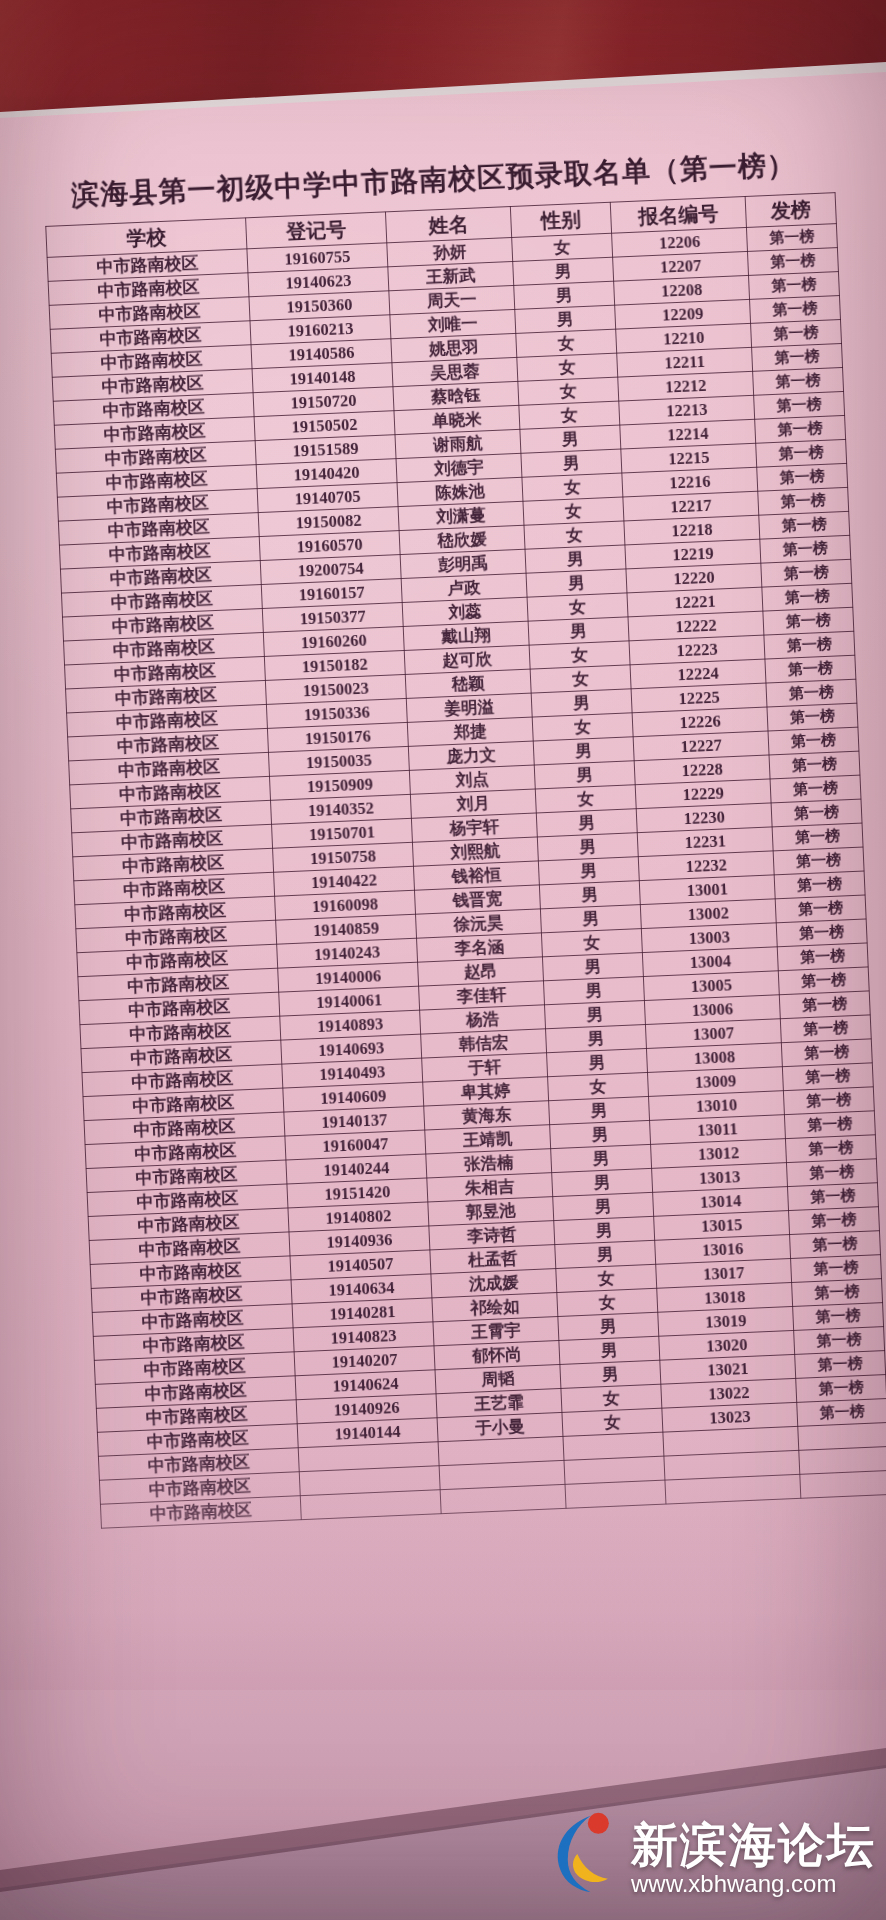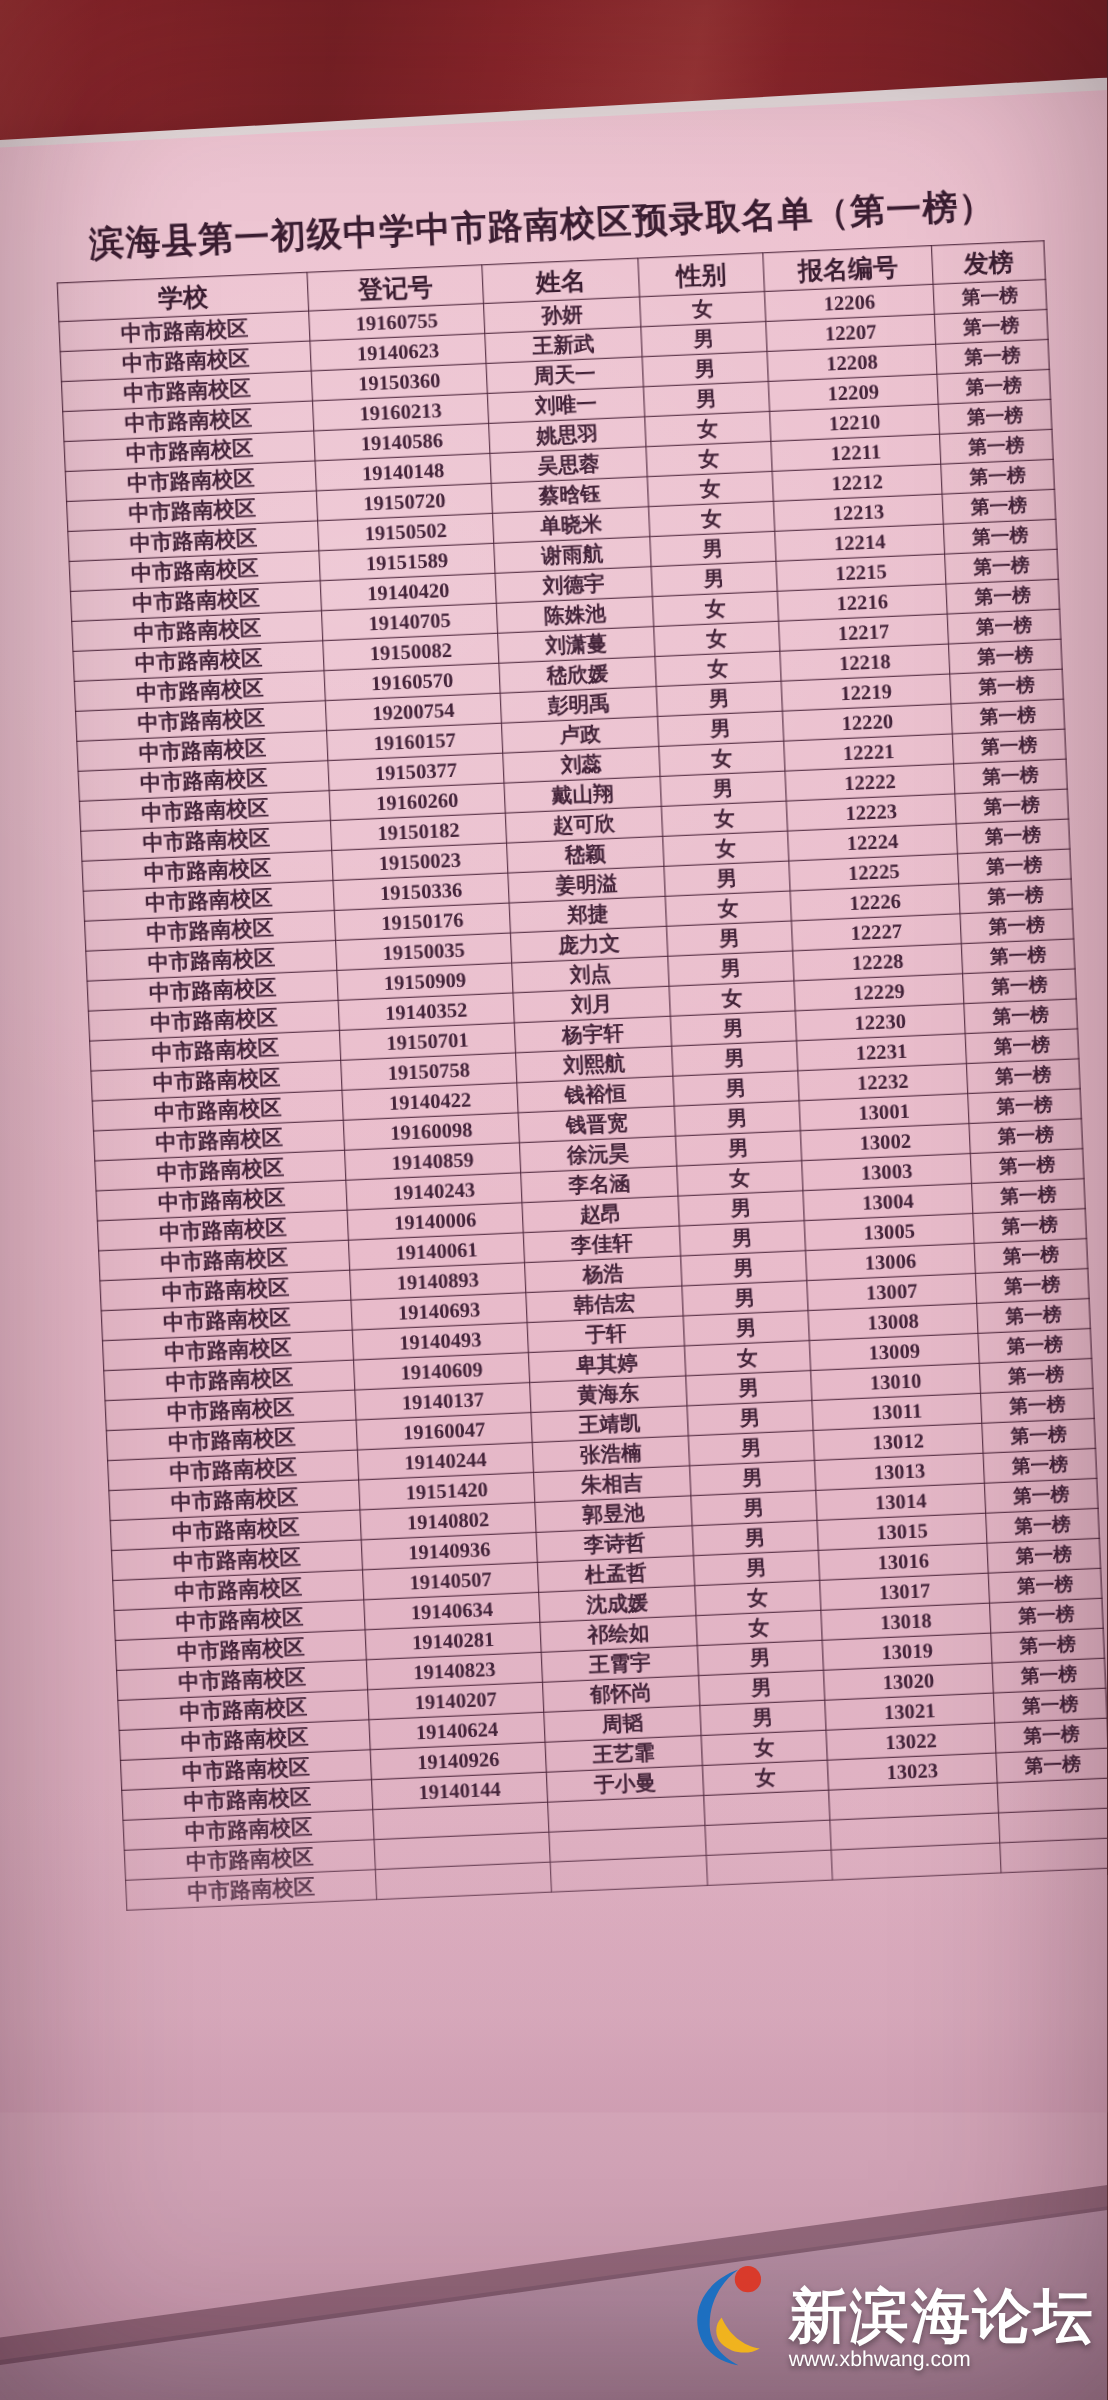--- a/index.html
+++ b/index.html
@@ -44,21 +44,21 @@
     background:linear-gradient(to bottom,rgba(222,177,194,0) 0%,rgba(214,166,185,.45) 70%,rgba(205,155,176,.7) 100%);}
   
   #vignette{position:absolute;left:0;top:0;width:886px;height:1920px;pointer-events:none;
     box-shadow:inset 0 0 160px rgba(40,10,20,.35);}
   
   #watermark{position:absolute;right:10px;bottom:22px;display:flex;align-items:flex-end;z-index:9;}
   #wm-logo{width:86px;height:92px;margin-right:4px;}
   #wm-text{display:flex;flex-direction:column;align-items:flex-start;}
   #wm-site{font-family:"Liberation Sans","DejaVu Sans",sans-serif;font-weight:bold;
     font-size:47px;color:#ffffff;line-height:1.1;text-shadow:0 2px 5px rgba(0,0,0,.4);letter-spacing:2px;}
-  #wm-url{font-family:"Liberation Sans","DejaVu Sans",sans-serif;font-size:17px;color:#ffffff;
+  #wm-url{font-family:"Liberation Sans","DejaVu Sans",sans-serif;font-size:24px;color:#ffffff;
     line-height:1.15;text-shadow:0 2px 4px rgba(0,0,0,.4);}
 </style>
 </head>
 <body>
 
 <div id="frame">
   <div id="wall-top"></div>
   <div id="backing-sheet"></div>
   <div id="wall-bottom"></div>
 

